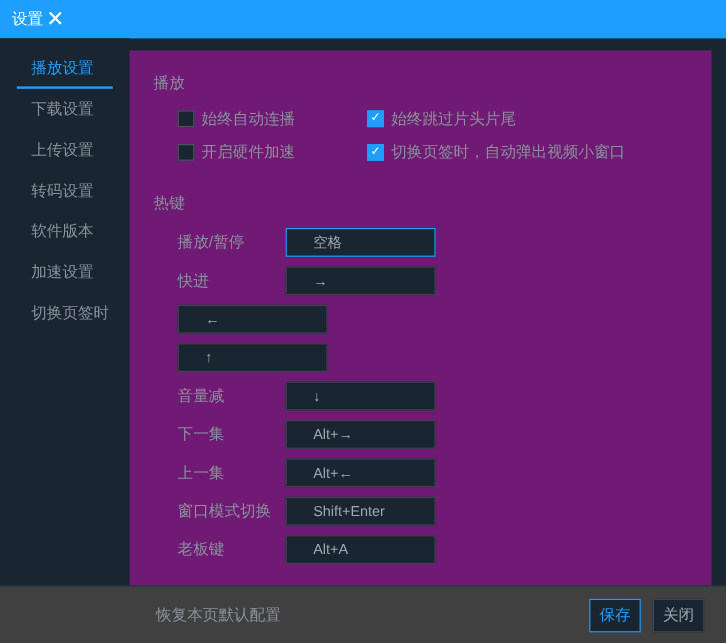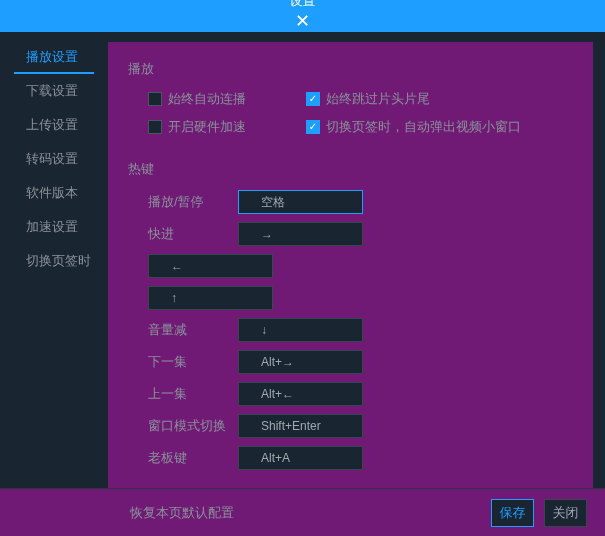--- a/index.html
+++ b/index.html
@@ -1,37 +1,37 @@
 <!DOCTYPE html>
 <html><head>
   <meta charset="utf-8">
   <style>
     * { margin: 0; padding: 0; box-sizing: border-box; }
     body { width: 605px; height: 536px; background: #1a2532; font-family: "Microsoft YaHei", sans-serif; font-size: 13px; color: #a0a8b0; overflow: hidden; position: relative; }
-    .titlebar { height: 32px; background: #1e9fff; display: flex; align-items: center; justify-content: flex-end; padding: 0 10px; flex-direction: column; }
+    .titlebar { height: 32px; background: #1e9fff; display: flex; align-items: center; justify-content: flex-start; padding: 0 10px; }
     .titlebar-title { color: #fff; font-size: 13px; }
     .close-btn { color: #fff; font-size: 18px; cursor: pointer; width: 20px; text-align: center; }
     .container { display: flex; height: calc(100% - 32px - 48px); }
     .sidebar { width: 108px; background: #1a2532; padding-top: 8px; }
     .sidebar-item { height: 34px; line-height: 34px; padding-left: 26px; color: #8a929a; cursor: pointer; font-size: 13px; }
     .sidebar-item.active { color: #1e9fff; border-bottom: 2px solid #1e9fff; margin: 0 14px 0 14px; padding-left: 12px; }
     .content { flex: 1; padding: 18px 24px 10px 20px; background: #701a75; margin: 10px 12px 0 0; overflow: hidden; }
     .section-title { color: #8a929a; font-size: 13px; margin-bottom: 12px; }
     .checkbox-row { display: flex; gap: 60px; margin-bottom: 10px; padding-left: 20px; }
     .checkbox-item { display: flex; align-items: center; gap: 6px; cursor: pointer; }
     .checkbox { width: 14px; height: 14px; border: 1px solid #4a5560; display: inline-flex; align-items: center; justify-content: center; background: #1a2532; }
     .checkbox.checked { background: #1e9fff; border-color: #1e9fff; }
     .checkbox.checked::after { content: "✓"; color: #fff; font-size: 10px; line-height: 1; }
     .checkbox-label { color: #8a929a; font-size: 13px; }
     .hotkey-section { margin-top: 24px; }
     .hotkey-row { display: flex; align-items: center; margin-bottom: 8px; padding-left: 20px; }
     .hotkey-label { width: 90px; color: #8a929a; font-size: 13px; }
     .hotkey-input { width: 125px; height: 24px; background: #1a2532; border: 1px solid #3a4550; color: #a0a8b0; padding: 0 22px; font-size: 12px; outline: none; }
     .hotkey-input.active { border-color: #1e9fff; }
-    .footer { position: absolute; bottom: 0; left: 0; right: 0; height: 48px; background: #701a75; display: flex; align-items: center; justify-content: space-between; padding: 0 18px 0 130px; border-top: 1px solid #2a3644; }
+    .footer { position: absolute; bottom: 0; left: 0; right: 0; height: 48px; background: #404040; display: flex; align-items: center; justify-content: space-between; padding: 0 18px 0 130px; border-top: 1px solid #2a3644; }
     .restore-link { color: #8a929a; font-size: 13px; cursor: pointer; }
     .footer-buttons { display: flex; gap: 10px; }
     .btn { width: 43px; height: 28px; background: #1a2532; border: 1px solid #3a4550; color: #a0a8b0; font-size: 13px; cursor: pointer; display: flex; align-items: center; justify-content: center; }
     .btn.primary { border-color: #1e9fff; color: #1e9fff; }
     .arrow-svg { position: absolute; pointer-events: none; z-index: 10; }
   </style>
 </head>
 <body>
 
 <div class="titlebar">

